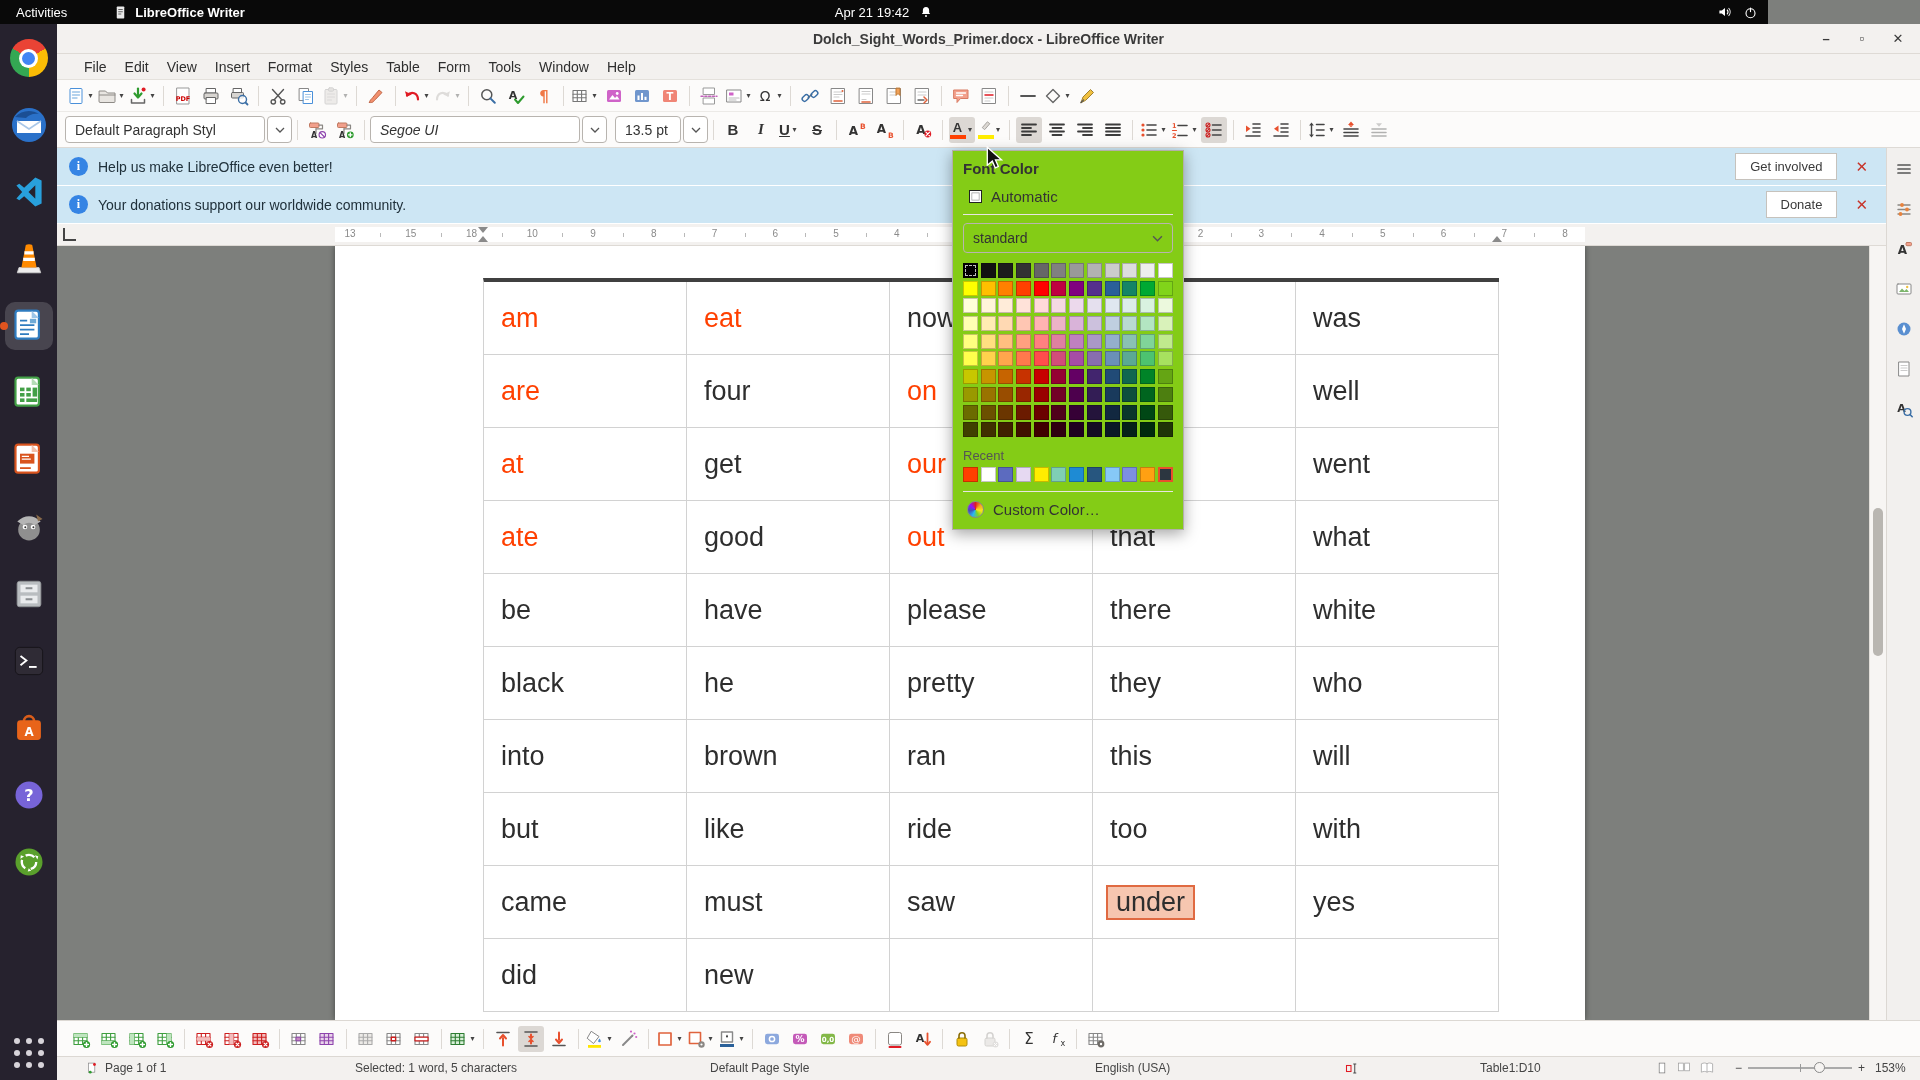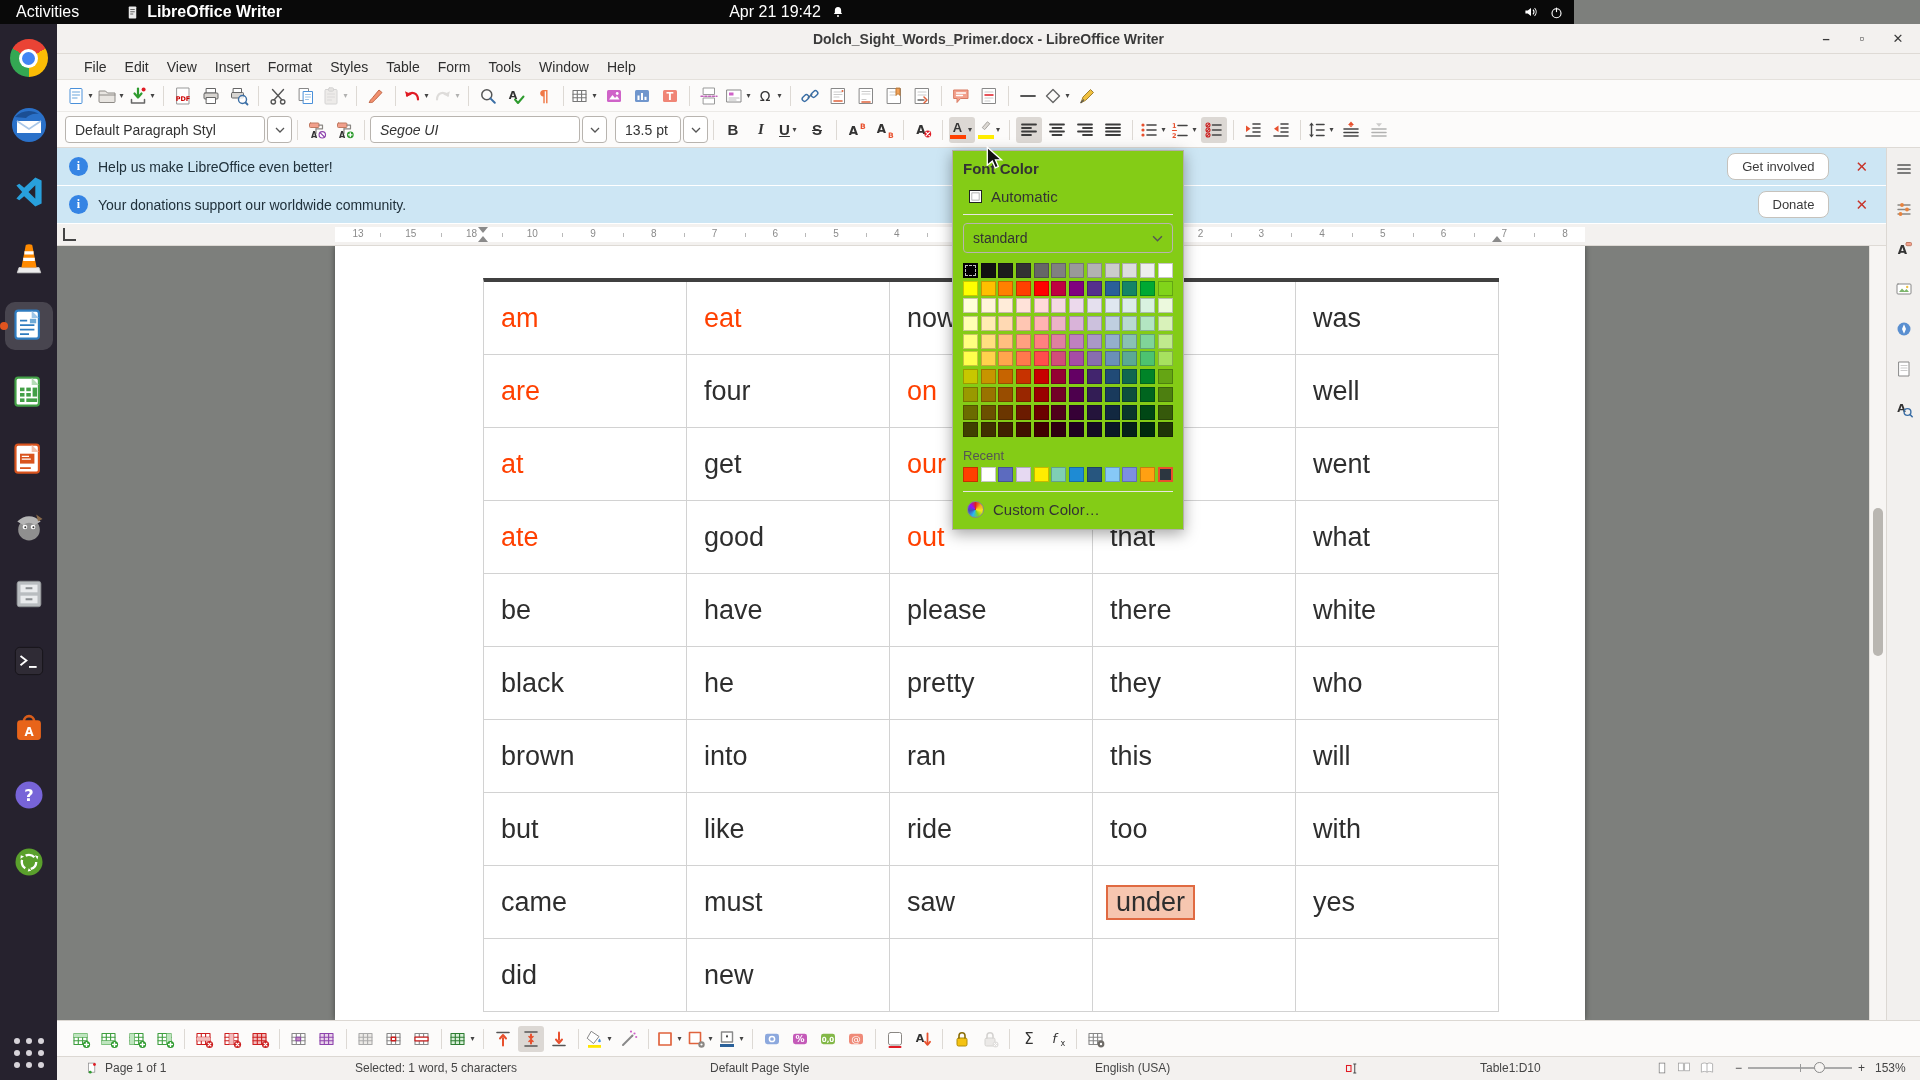--- a/index.html
+++ b/index.html
@@ -3,22 +3,22 @@
 <meta charset="utf-8">
 <style>
 *{margin:0;padding:0;box-sizing:border-box}
 html,body{width:1920px;height:1080px;overflow:hidden;background:#7d7f7c;
   font-family:"Liberation Sans","DejaVu Sans",sans-serif;-webkit-font-smoothing:antialiased}
 #root{position:relative;width:1920px;height:1080px}
 svg{display:block}
 svg text{font-family:"DejaVu Sans",sans-serif}
 
 
-#sysbar{position:absolute;left:0;top:0;width:1574px;height:24px;background:#090909;color:#fff;
-  display:flex;align-items:center;font-size:16px;z-index:30}
+#sysbar{position:absolute;left:0;top:0;width:1768px;height:24px;background:#090909;color:#fff;
+  display:flex;align-items:center;font-size:13px;z-index:30}
 #sysbar .act{margin-left:16px}
 #sysbar .appid{display:flex;align-items:center;gap:7px;margin-left:46px;font-weight:700}
 #sysbar .clockwrap{position:absolute;left:0;right:0;display:flex;justify-content:center;align-items:center;gap:10px;pointer-events:none}
 #sysbar .rt{position:absolute;right:10px;display:flex;align-items:center;gap:10px}
 
 
 #dock{position:absolute;left:0;top:24px;width:57px;height:1056px;background:#26222e;z-index:20;
   display:flex;flex-direction:column;align-items:center;padding-top:10px}
 .dockitem{position:relative;width:48px;height:48px;margin-bottom:19px;display:flex;align-items:center;justify-content:center;border-radius:10px}
 .dockitem.active{background:rgba(255,255,255,.16)}
@@ -54,21 +54,21 @@
 .gS{text-decoration:line-through;font-weight:700}
 .combo{height:27px;border:1px solid #b8b4af;border-radius:4px;background:#fff;display:flex;align-items:center;padding:0 9px;font-size:14px;color:#333;overflow:hidden;white-space:nowrap}
 .chevbtn{width:25px;height:27px;border:1px solid #b8b4af;border-radius:4px;background:#fff;display:flex;align-items:center;justify-content:center;margin-left:2px}
 .fcA{display:flex;flex-direction:column;align-items:center;gap:1px}
 .fcA>span{font-size:13px;font-weight:700;color:#333;line-height:1}
 .fcA>i{display:block;width:16px;height:4px}
 
 
 .infobar{height:38px;background:#cde6f4;border-bottom:1px solid #fff;display:flex;align-items:center;padding:0 12px;flex:0 0 auto;font-size:14px;color:#20313b}
 .infobar .txt{margin-left:10px;flex:1}
-.infobar .ibtn{background:#fff;border:1px solid #c6c2bc;border-radius:8px;padding:5px 14px;font-size:13px;color:#3a3a3a;margin-right:26px}
+.infobar .ibtn{background:#fff;border:1px solid #c6c2bc;border-radius:0;padding:5px 14px;font-size:13px;color:#3a3a3a;margin-right:18px}
 .infobar .x{color:#c7342a;font-size:15px;font-weight:700;margin-right:6px}
 .iinfo{width:19px;height:19px;border-radius:50%;background:#3584e4;color:#fff;font-size:12px;font-weight:700;font-family:"Liberation Serif",serif;display:flex;align-items:center;justify-content:center;flex:0 0 auto}
 
 
 #contentrow{flex:1;display:flex;min-height:0}
 #leftcol{flex:1;display:flex;flex-direction:column;min-width:0}
 #sidecol{width:34px;background:#f2f0ee;border-left:1px solid #dcd8d3;display:flex;flex-direction:column;align-items:center;padding-top:8px;gap:14px;flex:0 0 auto}
 .sideic{width:26px;height:26px;display:flex;align-items:center;justify-content:center;border-radius:3px}
 
 
@@ -865,21 +865,21 @@
         </div>
         <div class="infobar">
           <span class="iinfo">i</span>
           <span class="txt">Your donations support our worldwide community.</span>
           <span class="ibtn">Donate</span>
           <span class="x">✕</span>
         </div>
         <div id="ruler">
           <span class="tabsel"></span>
           <span class="white"></span>
-        <span class="num" style="left: 293px; margin-left: 8px;">13</span>
+        <span class="num" style="left: 293px;">13</span>
             <span class="tick" style="left: 323px;"></span>
             <span class="num" style="left: 353.75px;">15</span>
             <span class="tick" style="left: 383.75px;"></span>
             <span class="num" style="left: 414.5px;">18</span>
             <span class="tick" style="left: 444.5px;"></span>
             <span class="num" style="left: 475.25px;">10</span>
             <span class="tick" style="left: 505.25px;"></span>
             <span class="num" style="left: 536px;">9</span>
             <span class="tick" style="left: 566px;"></span>
             <span class="num" style="left: 596.75px;">8</span>
@@ -1017,24 +1017,24 @@
                   </div>
                   <div class="tcell">
                     <span>they</span>
                   </div>
                   <div class="tcell">
                     <span>who</span>
                   </div>
                 </div>
                 <div class="trow">
                   <div class="tcell">
+                    <span>into</span>
+                  </div>
+                  <div class="tcell">
                     <span>brown</span>
-                  </div>
-                  <div class="tcell">
-                    <span>into</span>
                   </div>
                   <div class="tcell">
                     <span>ran</span>
                   </div>
                   <div class="tcell">
                     <span>this</span>
                   </div>
                   <div class="tcell">
                     <span>will</span>
                   </div>

